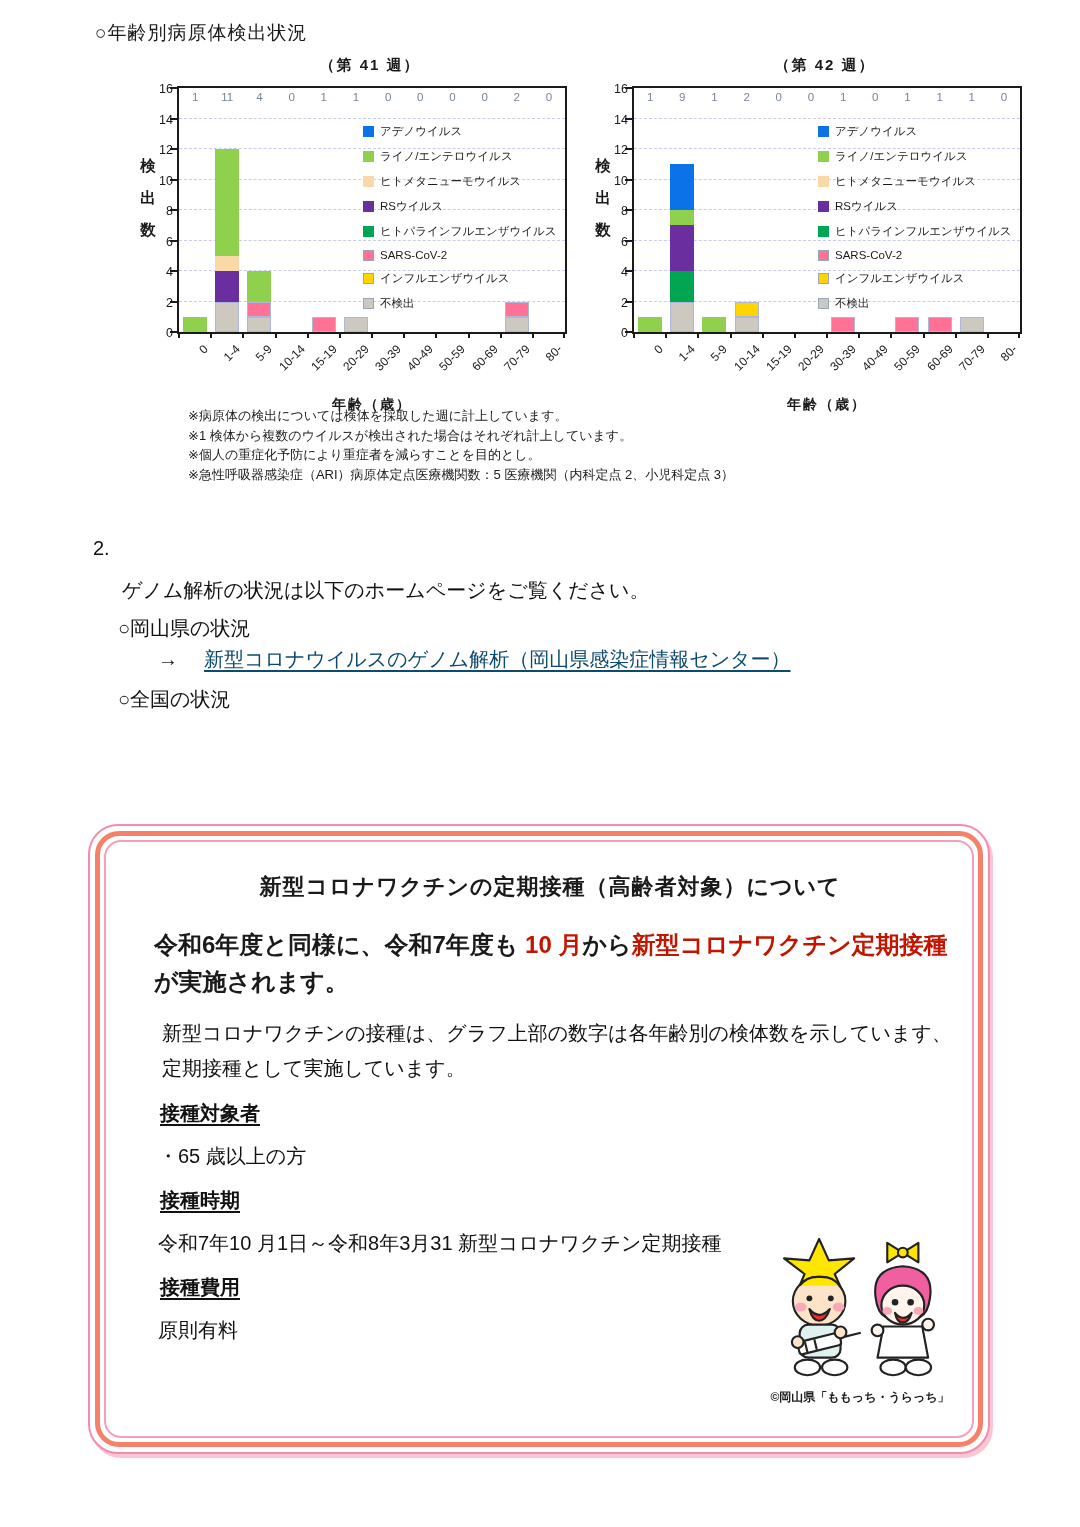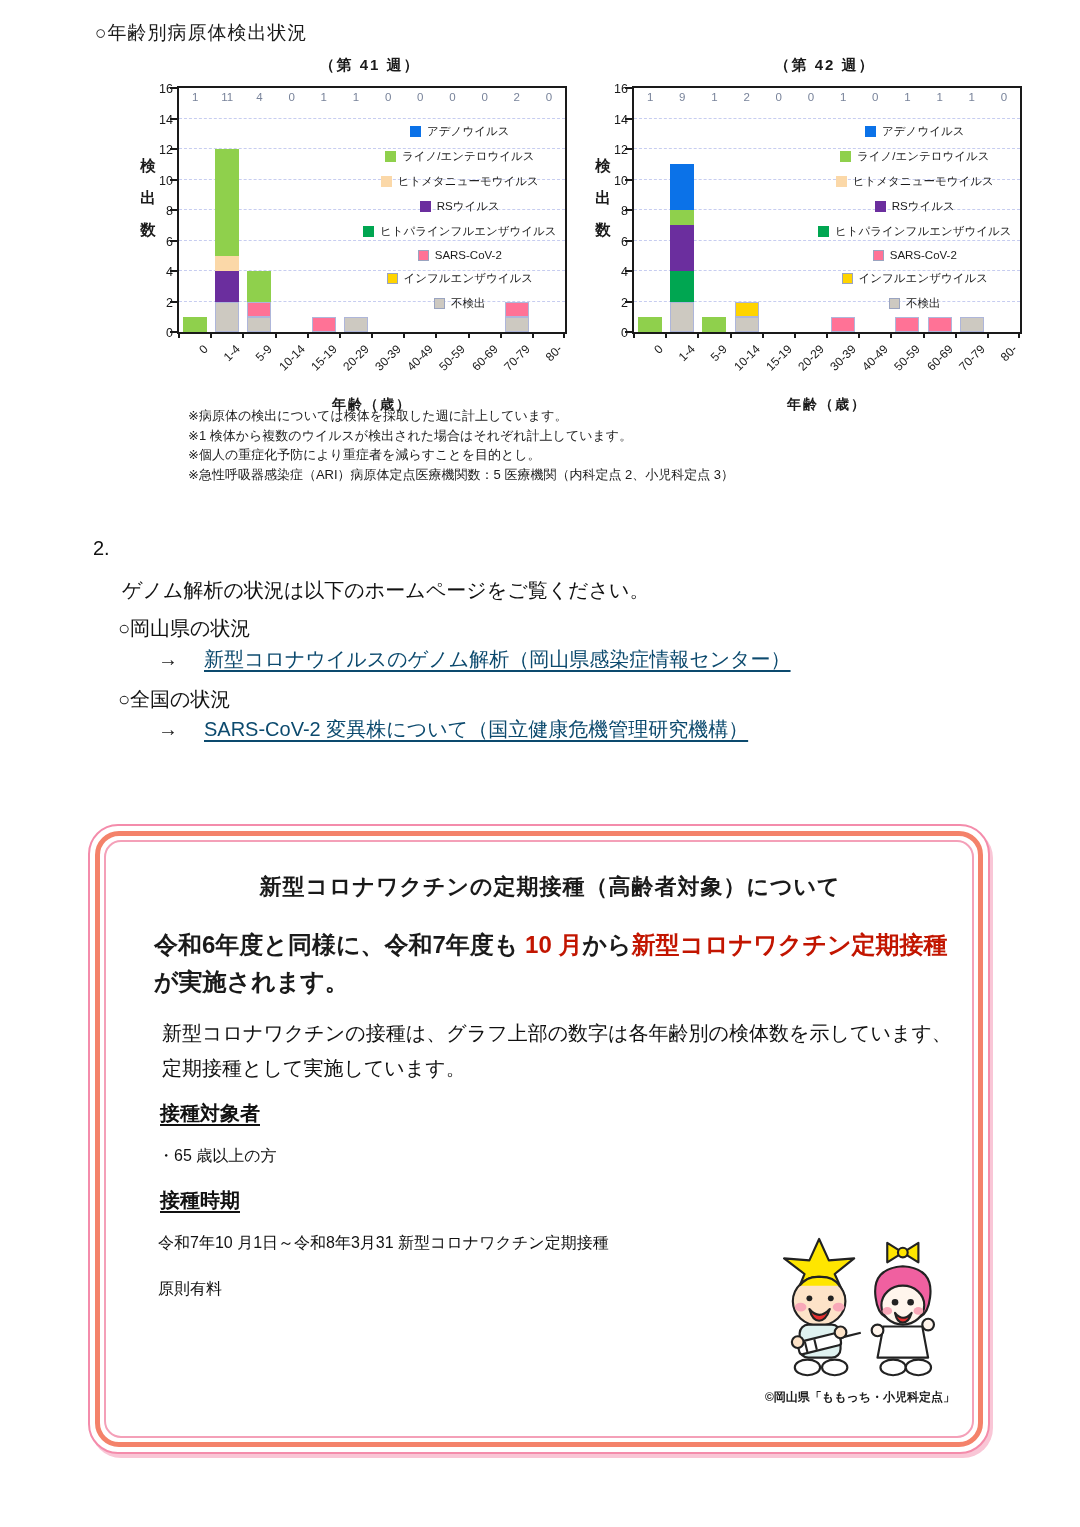--- a/index.html
+++ b/index.html
@@ -23,21 +23,21 @@
   .xticklabel { position:absolute; top:calc(100% + 10px); transform:translate(-100%,0) rotate(-45deg); transform-origin:100% 0; white-space:nowrap; font-size:12px; color:#1a1a1a; }
   .xaxis-title { position:absolute; top:calc(100% + 64px); left:0; width:100%; text-align:center; font-size:14px; font-weight:600; letter-spacing:2px; color:#1a1a1a; }
   .ylab { position:absolute; left:-2px; top:100px; width:18px; display:flex; flex-direction:column; gap:11px; font-size:15.5px; font-weight:600; color:#1a1a1a; text-align:center; }
   .counts { position:absolute; left:0; top:3px; width:100%; display:flex; }
   .counts span { flex:1 1 0; text-align:center; font-size:11.5px; color:#78839a; }
   .seg { position:absolute; box-sizing:border-box; }
   .seg.patterned { border:1px solid #aeb6da; }
   .pat-dots { background-image:radial-gradient(#e8447c 1.1px, transparent 1.3px); background-size:5px 4px; }
   .pat-speckle { background-image:radial-gradient(#9c988e 1px, transparent 1.2px), radial-gradient(#b4b0a6 1px, transparent 1.2px); background-size:6px 5px, 7px 6px; background-position:0 0, 3px 2px; }
   .pat-grain { background-image:radial-gradient(#e0a400 1px, transparent 1.2px); background-size:5px 4px; }
-  .legend { position:absolute; left:184px; top:36px; display:flex; flex-direction:column; gap:10px;align-items:center; }
+  .legend { position:absolute; left:184px; top:36px; display:flex; flex-direction:column; gap:10px; }
   .legend-item { display:flex; align-items:center; gap:6px; }
   .legend-swatch { width:11px; height:11px; box-sizing:border-box; }
   .legend-label { font-size:11.5px; color:#1a1a1a; white-space:nowrap; }
 
   
   .notes { position:absolute; left:188px; top:406px; font-size:13px; line-height:19.5px; color:#1a1a1a; }
 
   
   .sec2-head { position:absolute; left:93px; top:537px; font-size:20px; display:flex; }
   .sec2-num { width:37px; }
@@ -52,21 +52,21 @@
   
   .vbox-outer { position:absolute; left:88px; top:824px; width:902px; height:630px;
     border:2px solid #f48cab; border-radius:30px; padding:5px; box-sizing:border-box;
     box-shadow:3px 4px 0 0 #f9c6d6; background:#fff; }
   .vbox-mid { width:100%; height:100%; border:5px solid #f4826a; border-radius:24px; padding:4px; box-sizing:border-box; }
   .vbox-inner { position:relative; width:100%; height:100%; border:2px solid #f4a0b8; border-radius:17px; box-sizing:border-box; padding:22px 20px 16px 42px; overflow:hidden; }
   .vbox-title { text-align:center; font-size:22px; font-weight:bold; color:#1a1a1a; margin-top:8px; letter-spacing:1px; }
   .vbox-lead { margin:24px 0 0 6px; font-size:24px; font-weight:bold; line-height:37px; color:#1a1a1a; }
   .vbox-para { margin:16px 0 0 14px; font-size:20px; line-height:35px; max-width:790px; }
   .vbox-h { margin:14px 0 0 12px; font-size:20px; font-weight:bold; text-decoration:underline; text-underline-offset:4px; }
-  .vbox-line { margin:12px 0 0 10px; font-size:16px; line-height:34px; }
+  .vbox-line { margin:12px 0 0 10px; font-size:20px; line-height:34px; }
   .vbox-bullet2 { max-width:815px; padding-left:1em; text-indent:-1em; }
   .mascots { position:absolute; right:12px; bottom:30px; width:200px; text-align:center; }
   .mascot-caption { font-size:12px; font-weight:bold; color:#1a1a1a; margin-top:2px; }
 </style>
 </head>
 <body>
 
 <div class="page">
 
   <div class="doc-title">○年齢別病原体検出状況</div>
@@ -326,40 +326,38 @@
     <span class="sec2-num">2.</span>
   </div>
   <div class="sec2-intro">ゲノム解析の状況は以下のホームページをご覧ください。</div>
 
   <div class="sec2-sub1">○岡山県の状況</div>
   <div class="sec2-linkrow1">
     <span class="arrow">→</span><a class="doclink" href="#">新型コロナウイルスのゲノム解析（岡山県感染症情報センター）</a>
   </div>
 
   <div class="sec2-sub2">○全国の状況</div>
-  <div class="sec2-linkrow2">
-    <span class="arrow">→</span><a class="doclink" href="#">SARS-CoV-2 変異株について（国立健康危機管理研究機構）</a>
-  </div>
 
   <div class="vbox-outer">
     <div class="vbox-mid">
       <div class="vbox-inner">
         <div class="vbox-title">新型コロナワクチンの定期接種（高齢者対象）について</div>
         <div class="vbox-lead" id="vbox-lead">
             <div><span>令和6年度と同様に、令和7年度も </span><span style="color: rgb(194, 21, 0);">10 月</span><span>から</span><span style="color: rgb(194, 21, 0);">新型コロナワクチン定期接種</span></div>
             <div><span>が実施されます。</span></div>
           </div>
         <div class="vbox-para">新型コロナワクチンの接種は、グラフ上部の数字は各年齢別の検体数を示しています、定期接種として実施しています。</div>
 
         <div class="vbox-h">接種対象者</div>
         <div class="vbox-line">・65 歳以上の方</div>
 
         <div class="vbox-h">接種時期</div>
         <div class="vbox-line">令和7年10 月1日～令和8年3月31 新型コロナワクチン定期接種</div>
 
+        <div class="vbox-h">接種費用</div>
         <div class="vbox-line">原則有料</div>
 
         <div class="mascots">
           <svg width="196" height="146" viewBox="0 0 200 150">
             <g stroke="#222" stroke-width="2.2" stroke-linejoin="round">
 
               <polygon points="58,2 68,24 94,22 74,38 84,60 58,46 34,60 43,38 22,22 48,24" fill="#FFE600"></polygon>
               <ellipse cx="58" cy="66" rx="27" ry="25" fill="#FDE3C8"></ellipse>
               <path d="M38 50 q8 -10 20 -9 q14 -1 21 9" fill="#FFE600"></path>
               <circle cx="48" cy="63" r="3" fill="#222" stroke="none"></circle>
@@ -389,18 +387,18 @@
               <ellipse cx="128" cy="76" rx="5" ry="4" fill="#F8A8B8" stroke="none"></ellipse>
               <ellipse cx="160" cy="76" rx="5" ry="4" fill="#F8A8B8" stroke="none"></ellipse>
               <path d="M136 78 q8 10 17 0 q-3 10 -9 10 q-6 0 -8 -10 Z" fill="#E83030"></path>
               <path d="M124 92 l40 0 l6 32 l-52 0 Z" fill="#fff"></path>
               <circle cx="118" cy="96" r="6" fill="#FFF5EC"></circle>
               <circle cx="170" cy="90" r="6" fill="#FFF5EC"></circle>
               <ellipse cx="134" cy="134" rx="13" ry="8" fill="#fff"></ellipse>
               <ellipse cx="160" cy="134" rx="13" ry="8" fill="#fff"></ellipse>
             </g>
           </svg>
-          <div class="mascot-caption">©岡山県「ももっち・小児科定点」</div>
+          <div class="mascot-caption">©岡山県「ももっち・うらっち」</div>
         </div>
       </div>
     </div>
   </div>
 </div>
 
 </body></html>

